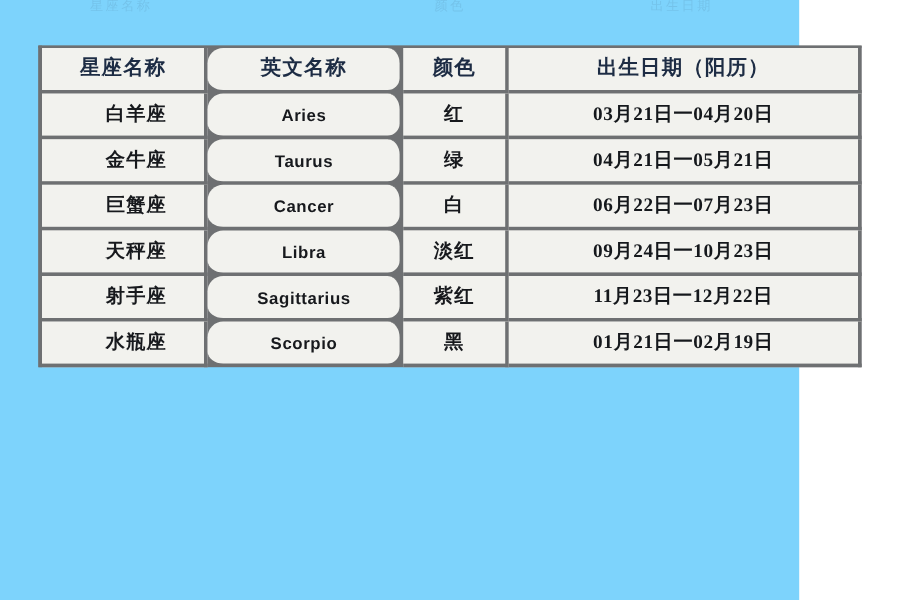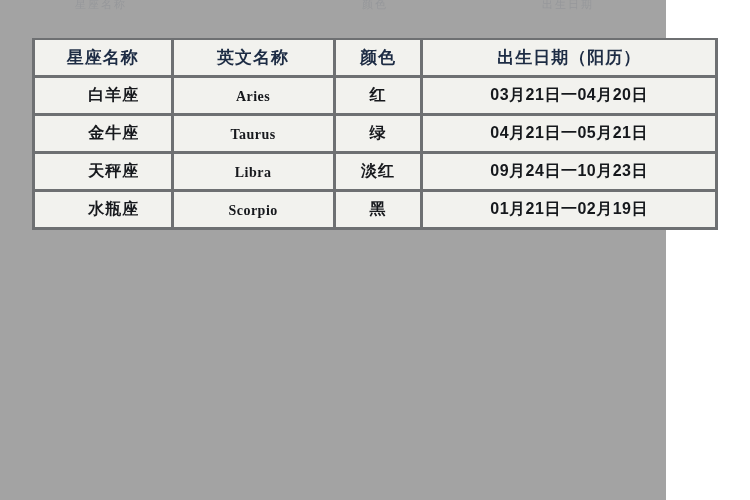--- a/index.html
+++ b/index.html
@@ -7,21 +7,21 @@
     padding: 0;
     width: 750px;
     height: 500px;
     overflow: hidden;
     background: #ffffff;
   }
   #page {
     position: relative;
     width: 666px;
     height: 500px;
-    background: #a3a3a3;
+    background: #7dd3fc;
     font-family: "DejaVu Sans", sans-serif;
   }
 
   
   #ghost-strip {
     position: absolute;
     left: 32px;
     top: 0;
     width: 686px;
     height: 12px;
@@ -61,21 +61,21 @@
     background: #f2f2ee;
     text-align: center;
     vertical-align: middle;
     height: 35px;
     padding: 0 2px;
     color: #15181c;
   }
 
   
   .col-name { width: 135px; }
-  .col-en   { width: 159px; }
+  .col-en   { width: 159px; border-radius: 13px; }
   .col-color{ width: 83px;  }
   .col-date { width: 297px; }
 
   
   tr.header-row td {
     background: #9ecdf0;
     height: 34px;
     border-bottom: 3px solid #4a4f56;
   }
   .hdr-text {
@@ -90,35 +90,35 @@
 
   .cell-cn {
     font-family: "DejaVu Sans", sans-serif;
     font-size: 16px;
     font-weight: 600;
     letter-spacing: 1px;
     color: #17191d;
     margin-left: 22px;
   }
   .cell-en {
-    font-family: Liberation Serif, serif;
+    font-family: Liberation Sans, sans-serif;
     font-size: 14px;
     font-weight: 600;
     letter-spacing: 0.5px;
     color: #17191d;
   }
   .cell-color {
     font-family: "DejaVu Sans", sans-serif;
     font-size: 16px;
     font-weight: 600;
     letter-spacing: 1px;
     color: #17191d;
   }
   .cell-date {
-    font-family: Liberation Sans, sans-serif;
+    font-family: Liberation Serif, serif;
     font-size: 16px;
     font-weight: 600;
     letter-spacing: 0.5px;
     color: #15181c;
     margin-top: 20px;
   }
 </style>
 </head>
 <body>
 
@@ -153,24 +153,36 @@
           <td class="col-color"><span class="cell-color">红</span></td>
           <td class="col-date"><span class="cell-date">03月21日一04月20日</span></td>
         </tr>
         <tr>
           <td class="col-name"><span class="cell-cn">金牛座</span></td>
           <td class="col-en"><span class="cell-en">Taurus</span></td>
           <td class="col-color"><span class="cell-color">绿</span></td>
           <td class="col-date"><span class="cell-date">04月21日一05月21日</span></td>
         </tr>
         <tr>
+          <td class="col-name"><span class="cell-cn">巨蟹座</span></td>
+          <td class="col-en"><span class="cell-en">Cancer</span></td>
+          <td class="col-color"><span class="cell-color">白</span></td>
+          <td class="col-date"><span class="cell-date">06月22日一07月23日</span></td>
+        </tr>
+        <tr>
           <td class="col-name"><span class="cell-cn">天秤座</span></td>
           <td class="col-en"><span class="cell-en">Libra</span></td>
           <td class="col-color"><span class="cell-color">淡红</span></td>
           <td class="col-date"><span class="cell-date">09月24日一10月23日</span></td>
+        </tr>
+        <tr>
+          <td class="col-name"><span class="cell-cn">射手座</span></td>
+          <td class="col-en"><span class="cell-en">Sagittarius</span></td>
+          <td class="col-color"><span class="cell-color">紫红</span></td>
+          <td class="col-date"><span class="cell-date">11月23日一12月22日</span></td>
         </tr>
         <tr>
           <td class="col-name"><span class="cell-cn">水瓶座</span></td>
           <td class="col-en"><span class="cell-en">Scorpio</span></td>
           <td class="col-color"><span class="cell-color">黑</span></td>
           <td class="col-date"><span class="cell-date">01月21日一02月19日</span></td>
         </tr>
       </tbody>
   </table>
 

